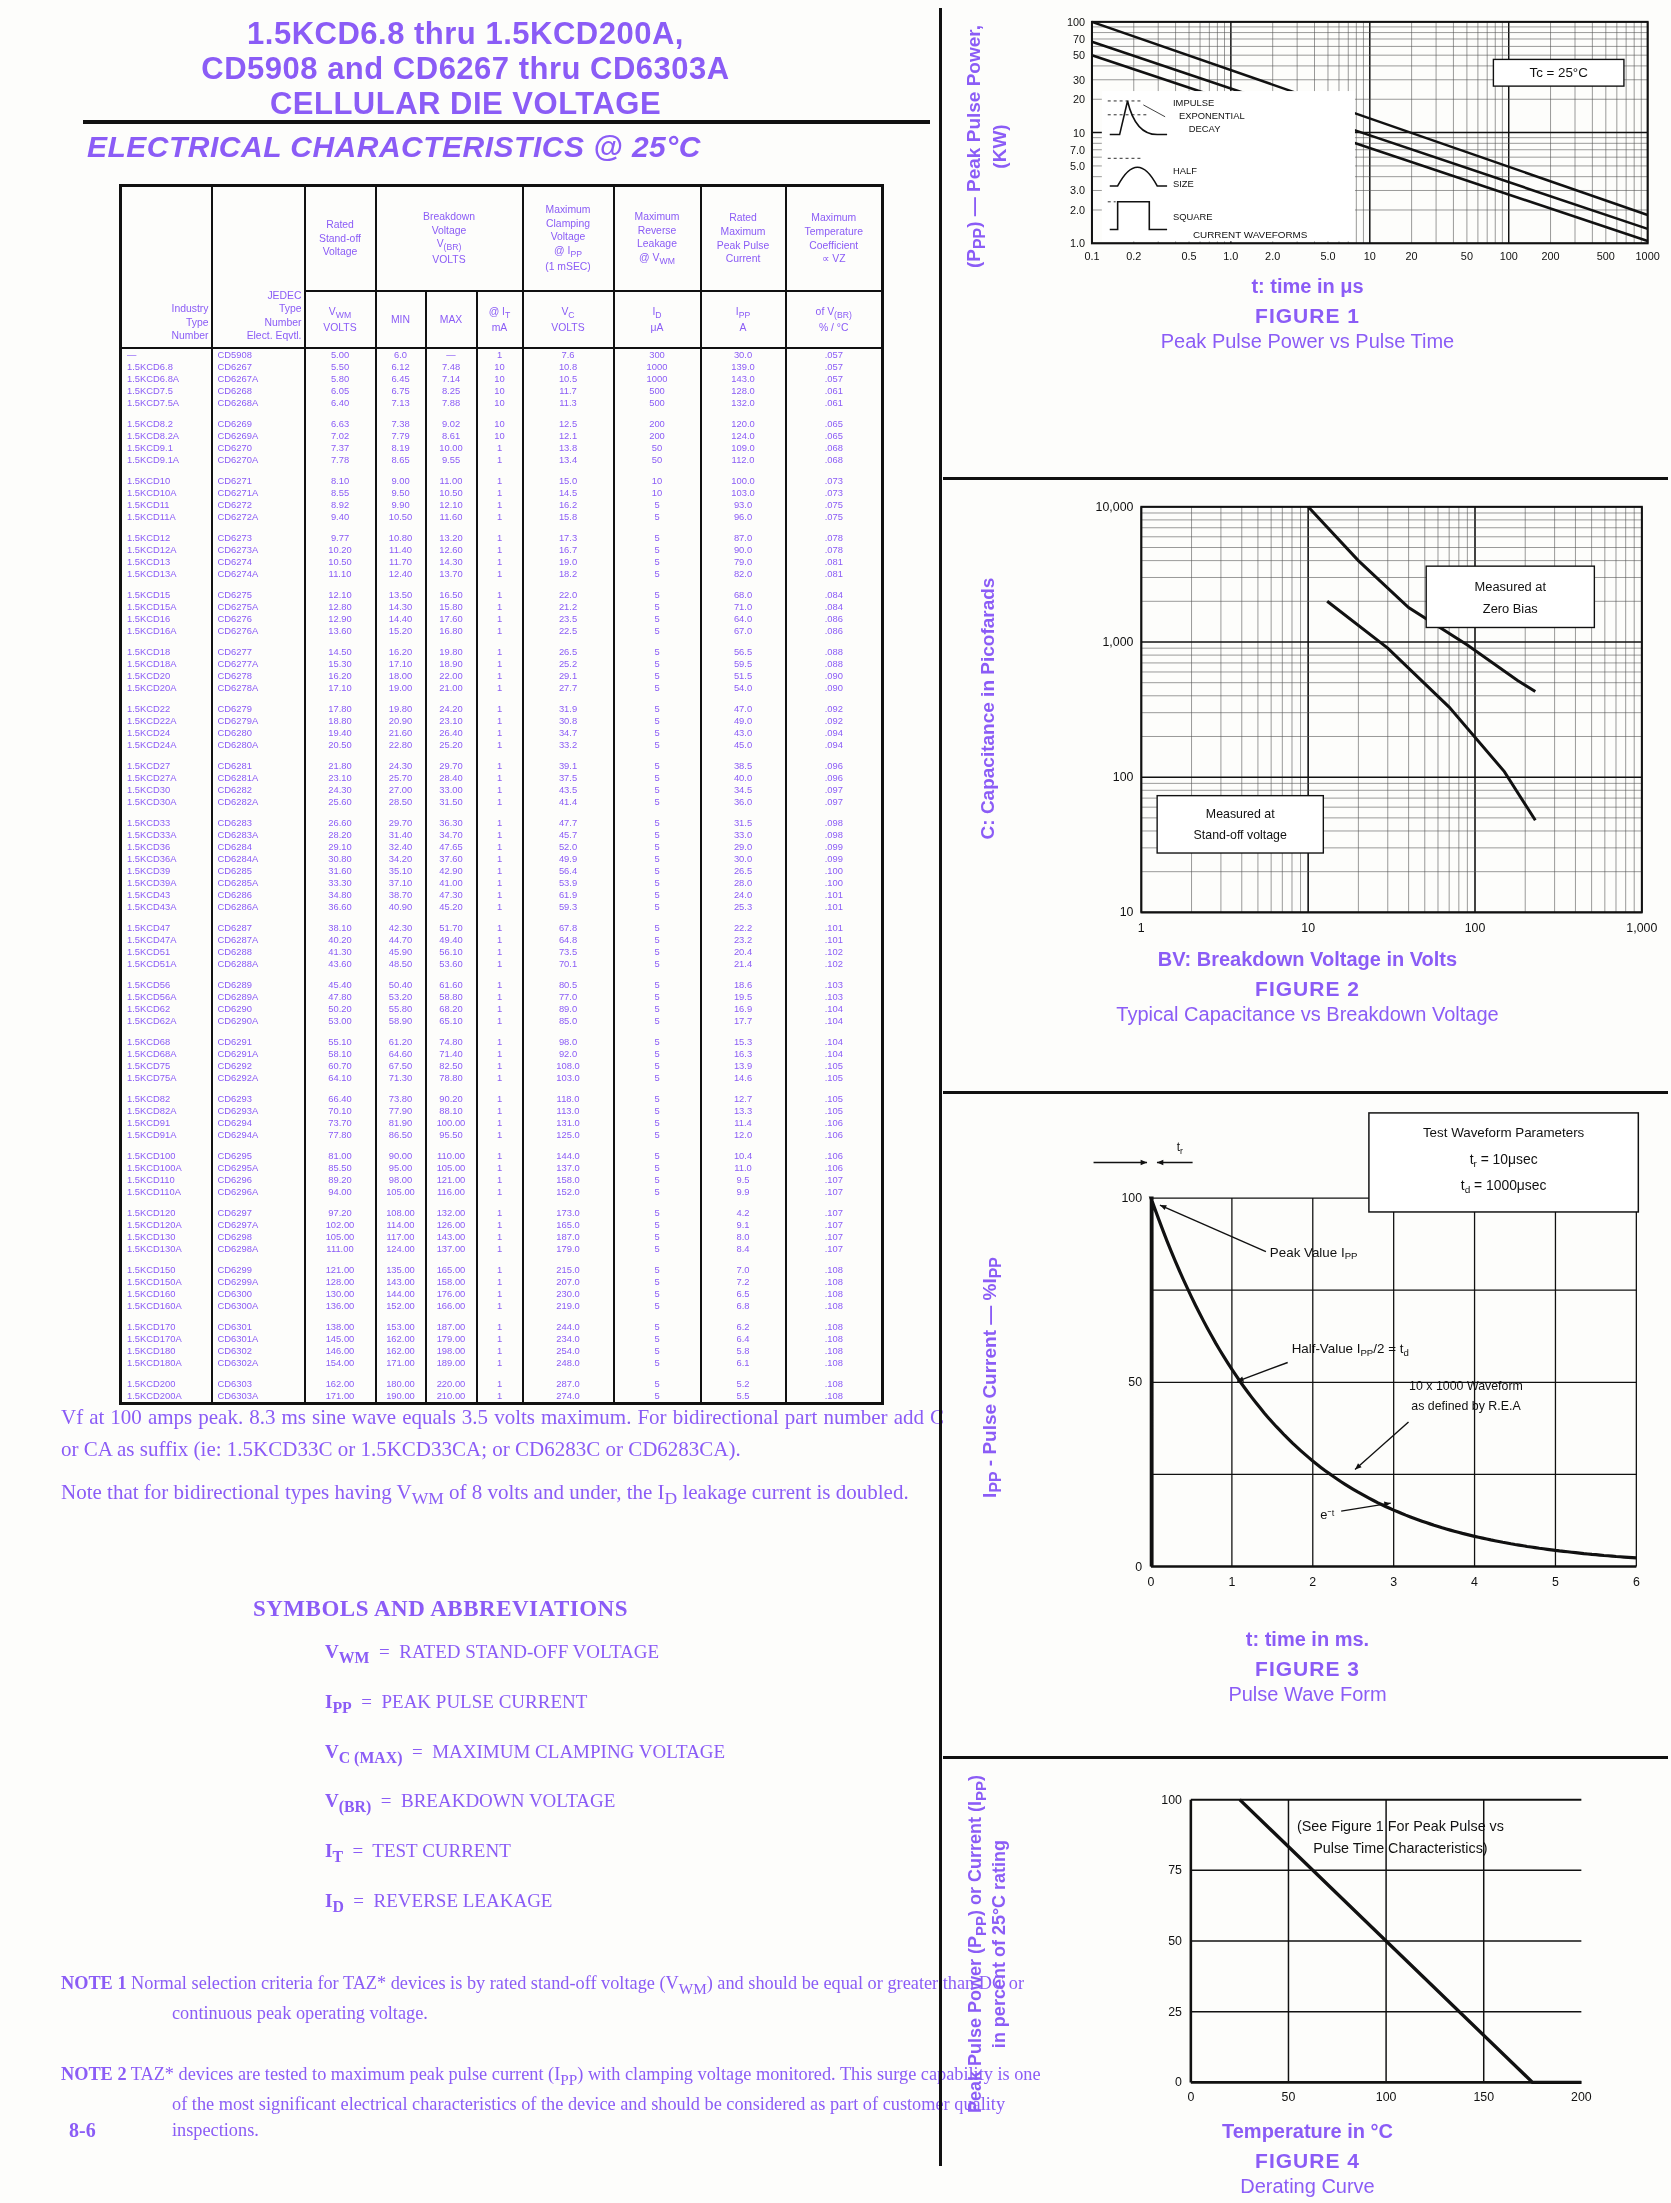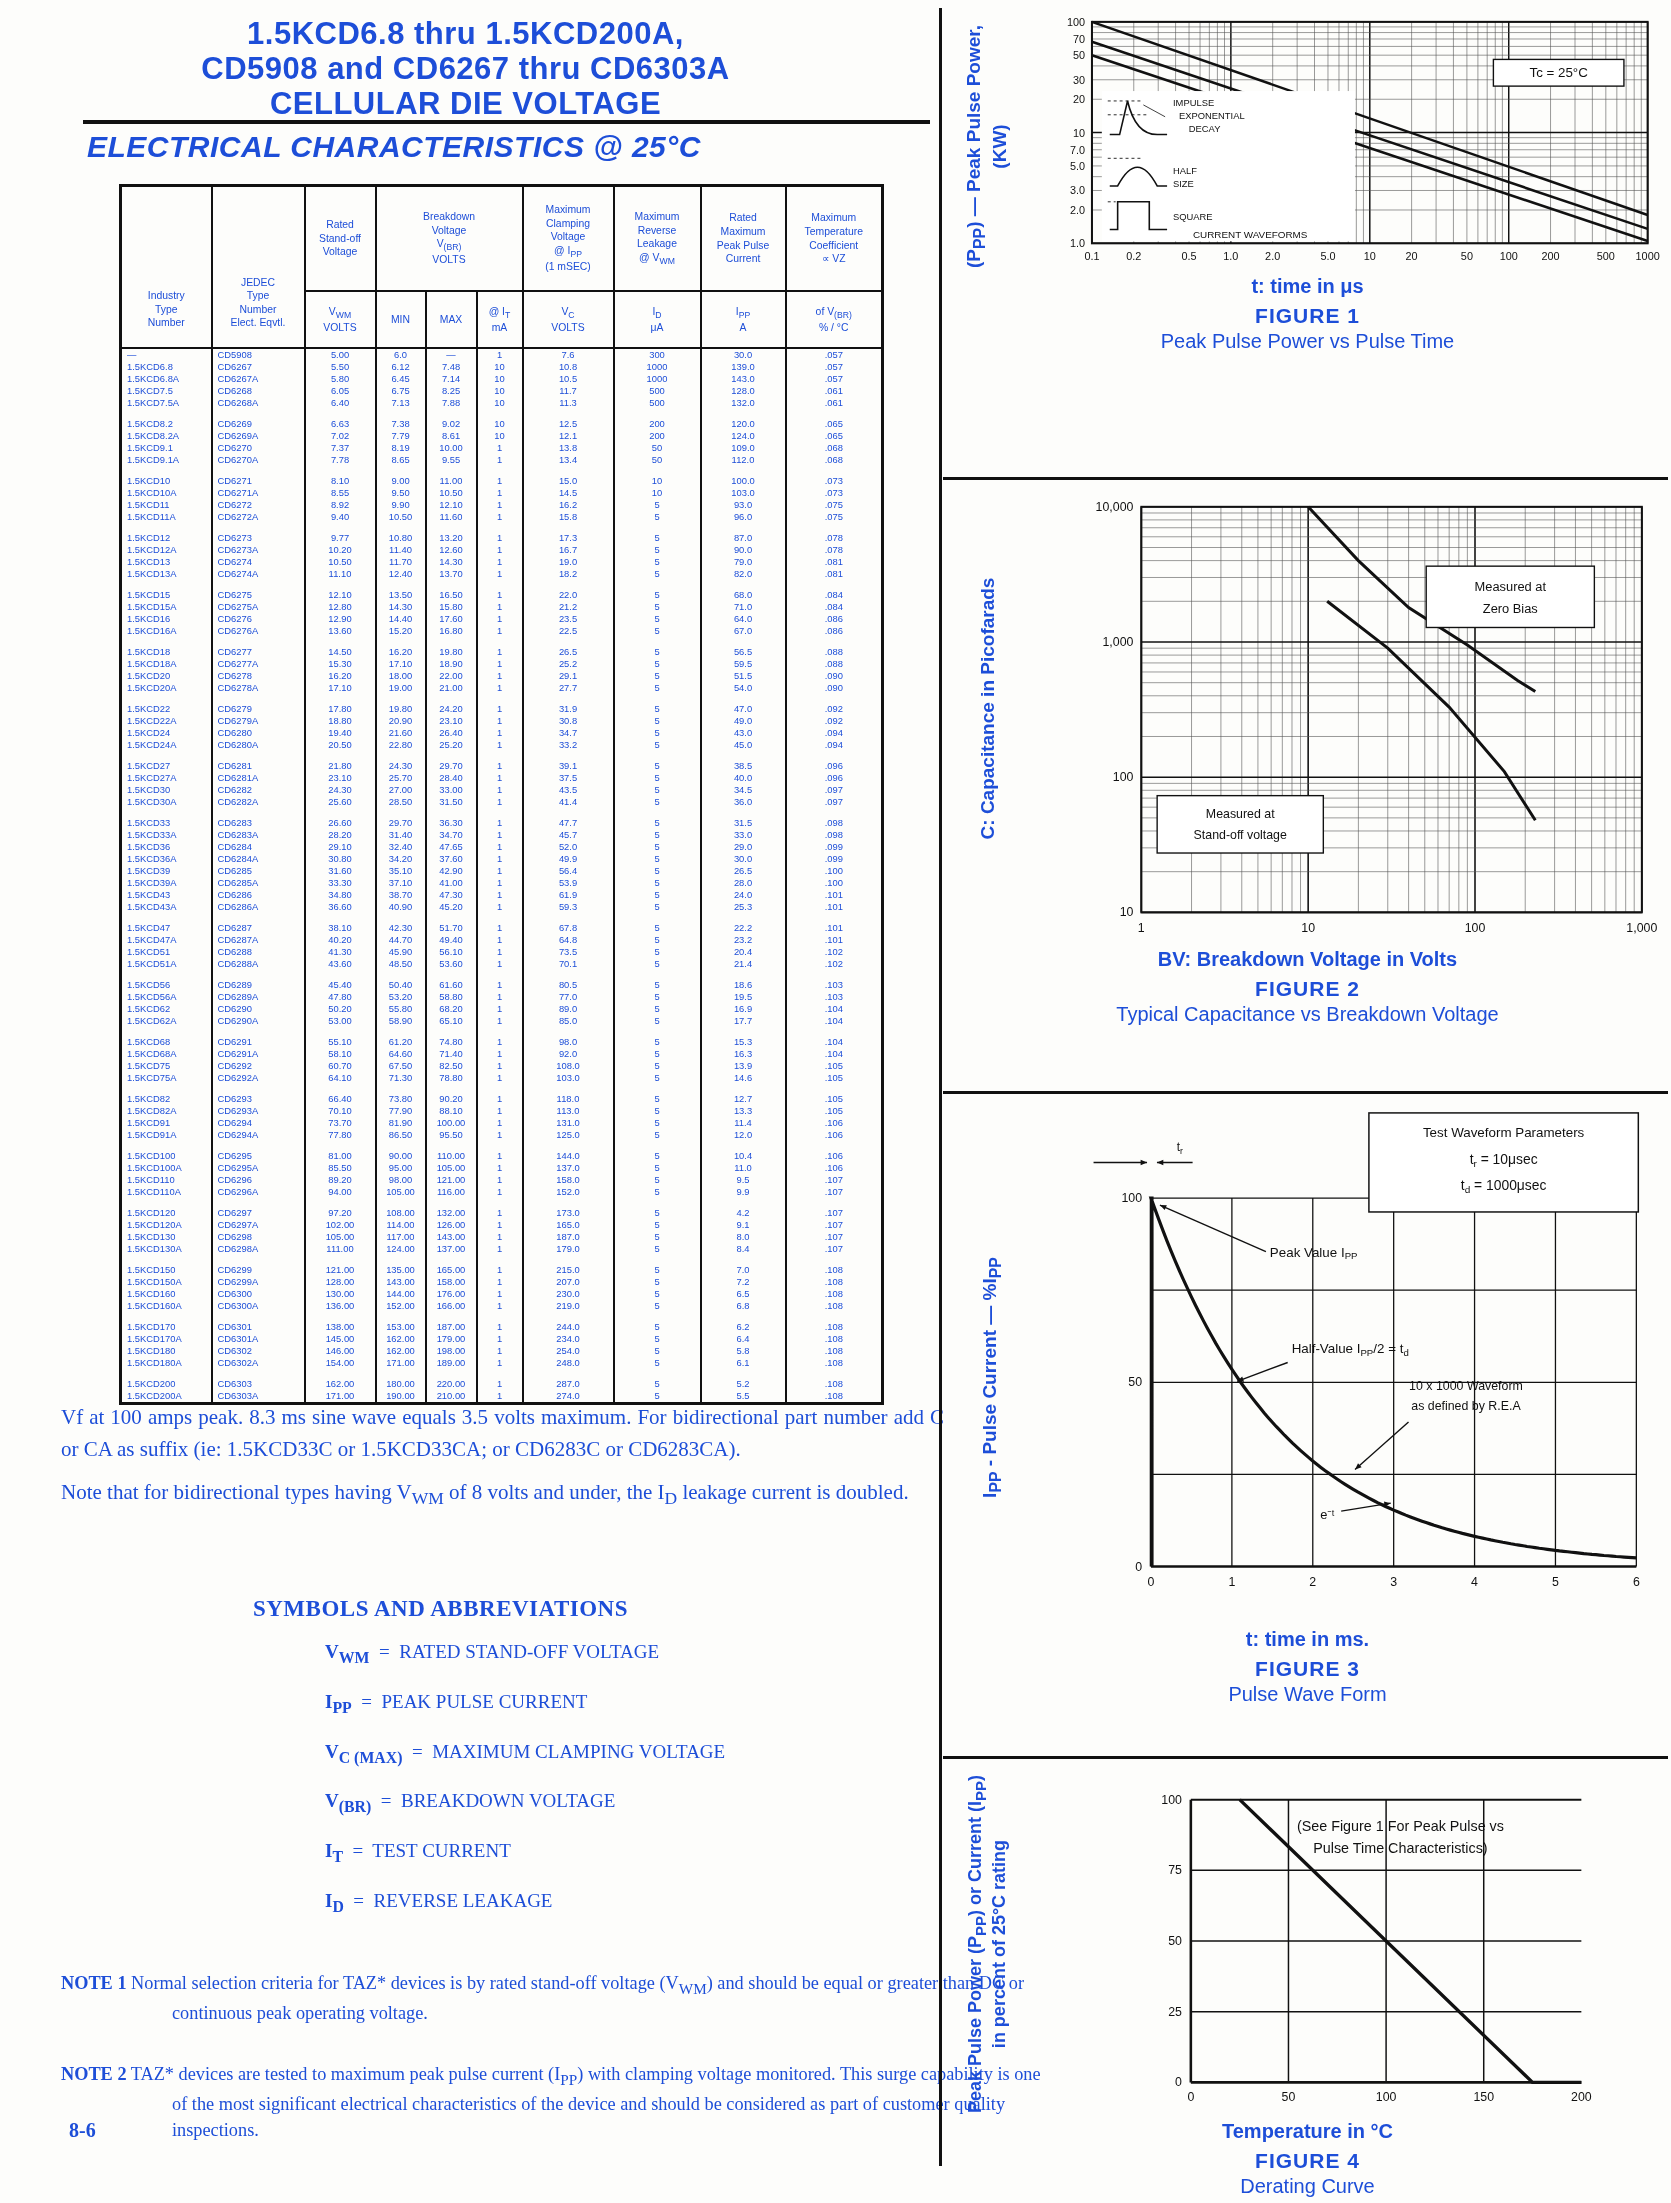--- a/index.html
+++ b/index.html
@@ -1,29 +1,29 @@
 <!DOCTYPE html>
 <html><head>
 <meta charset="utf-8">
 <style>
   html,body{margin:0;padding:0;background:#e8e8e4;}
-  .page{position:relative;width:1671px;height:2204px;background:#fdfdfb;color:#1d4ed8;
+  .page{position:relative;width:1671px;height:2204px;background:#fdfdfb;color:#8b5cf6;
         font-family:"Liberation Sans",sans-serif;overflow:hidden;}
   
   .left-col{position:absolute;left:0;top:0;width:941px;height:2204px;}
   .title{position:absolute;top:16px;left:119px;width:693px;text-align:center;
          font-weight:bold;font-size:31px;line-height:1.13;letter-spacing:0.5px;}
   .title-rule{position:absolute;top:120px;left:83px;width:847px;height:4px;background:#111;}
   .section-heading{position:absolute;top:130px;left:87px;font-size:30px;font-weight:bold;letter-spacing:0.5px;font-style:italic;}
   .dtable{position:absolute;top:184px;left:119px;width:762px;border-collapse:collapse;
           table-layout:fixed;border:3px solid #111;}
   .dtable td{border-left:2px solid #111;border-right:2px solid #111;text-align:center;
              vertical-align:middle;padding:0 2px;}
   .dtable thead td{font-size:10.4px;line-height:1.3;white-space:pre-line;border-bottom:2px solid #111;}
-  .dtable thead td.bot{vertical-align:bottom;padding-bottom:17px;}
+  .dtable thead td.bot{vertical-align:bottom;padding-bottom:4px;text-align:right;}
   .dtable thead tr.tier1 td{height:103px;}
   .dtable thead tr.tier2 td{height:55px;}
   .dtable tbody td{height:12px;font-size:9.4px;line-height:12px;white-space:nowrap;overflow:hidden;}
   .dtable tbody td.tl{text-align:left;padding-left:5px;}
   .dtable tbody tr.spacer td{height:9px;}
   .para{position:absolute;top:1390px;left:61px;width:883px;
         font-family:"Liberation Serif",serif;font-size:21px;line-height:1.5;text-align:justify;}
   .para p{margin:12px 0 2px 0;}
   .sym-heading{position:absolute;top:1596px;left:0;width:881px;text-align:center;
                font-family:"Liberation Serif",serif;font-weight:bold;font-size:23px;letter-spacing:0.5px;}

